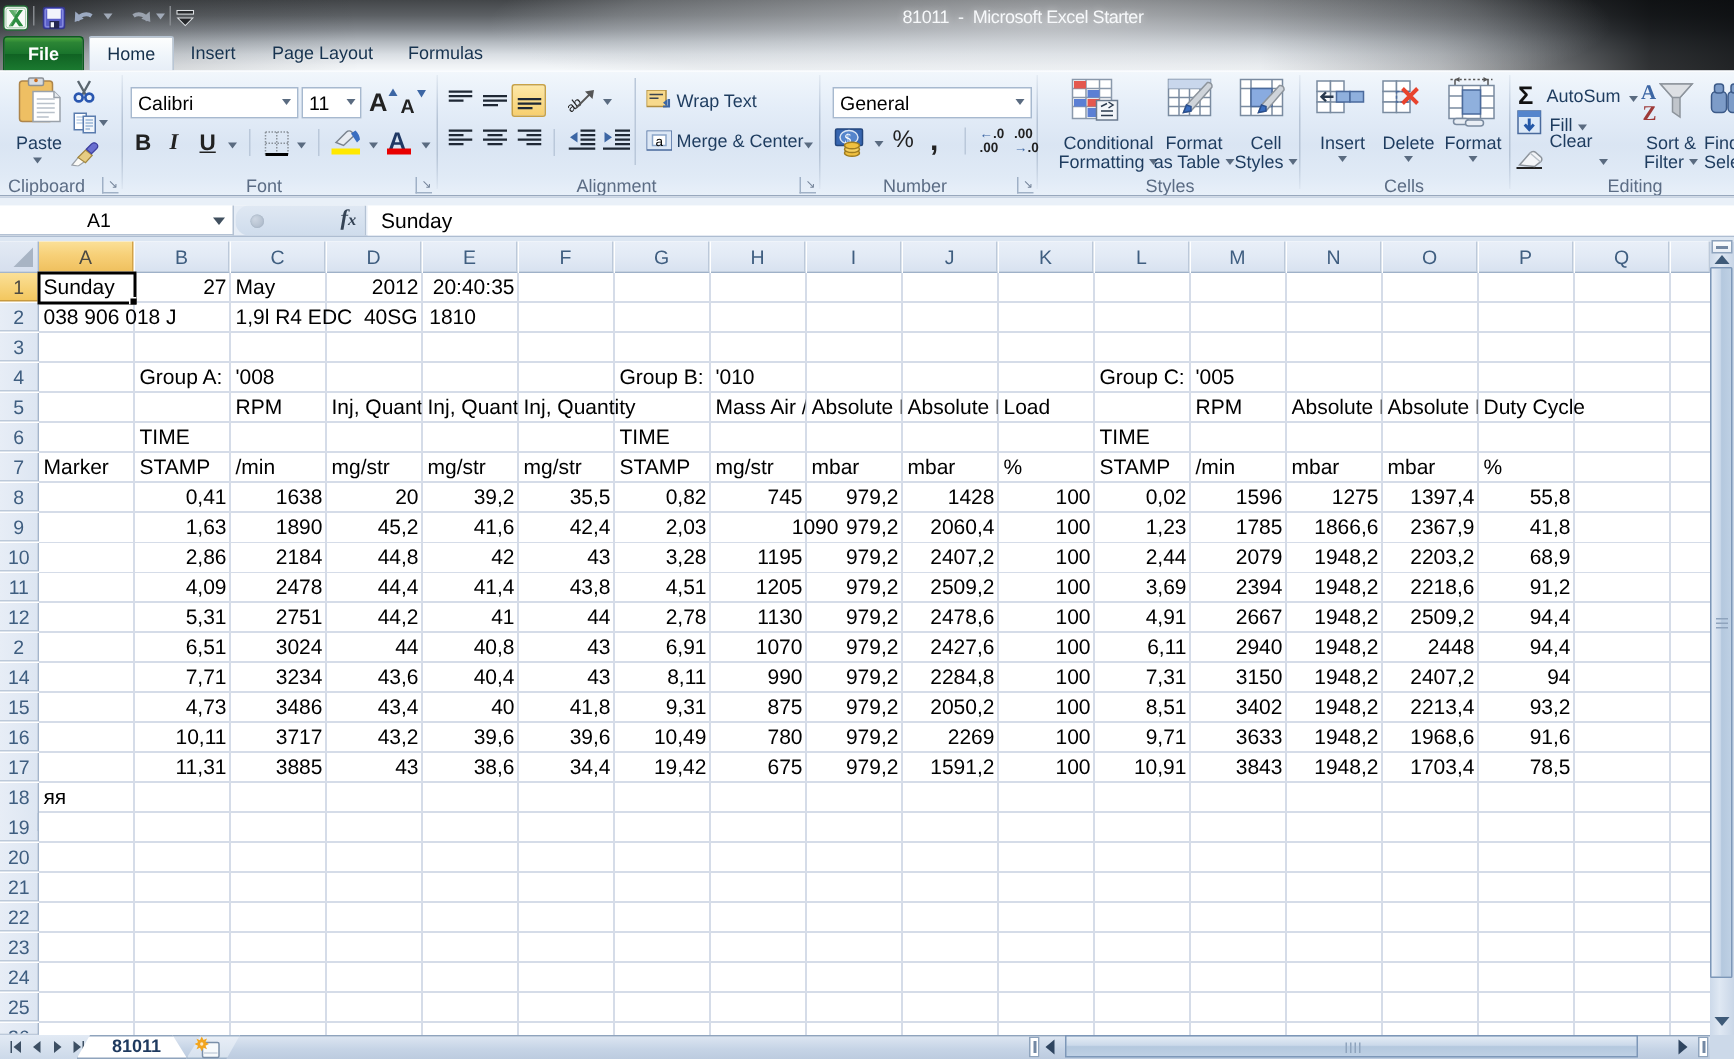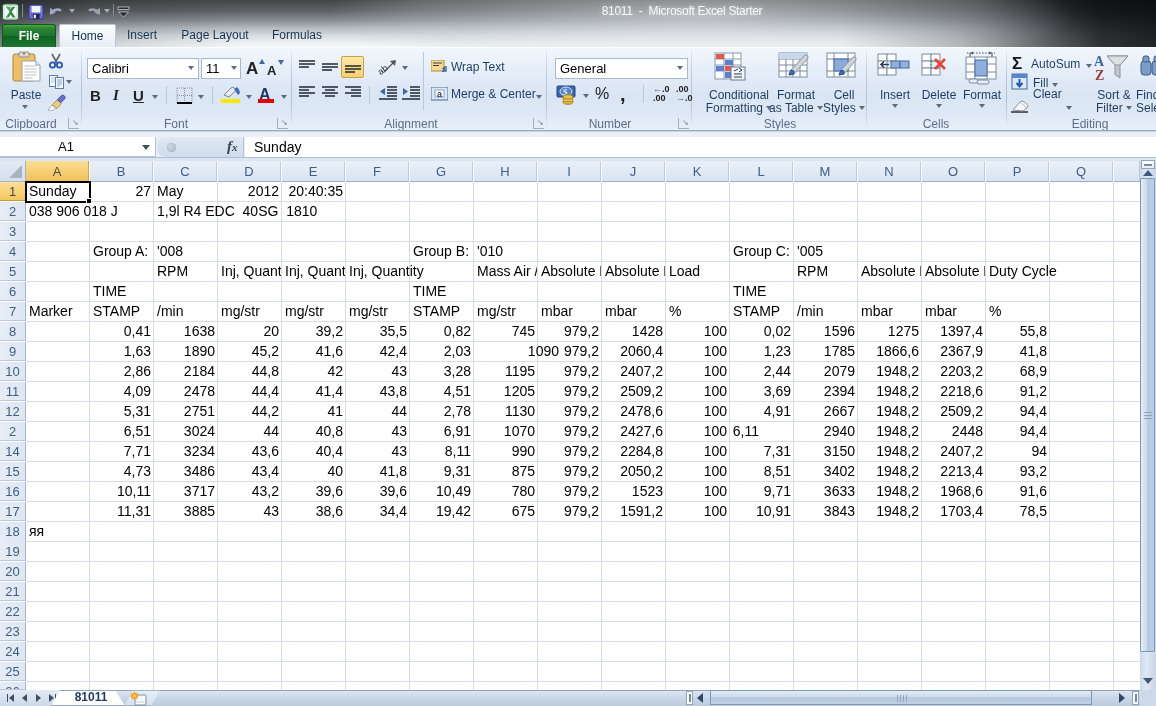--- a/index.html
+++ b/index.html
@@ -606,21 +606,21 @@
 <div class="cr" style="left:90px;top:422px">6,51</div>
 <div class="cr" style="left:154px;top:422px">3024</div>
 <div class="cr" style="left:218px;top:422px">44</div>
 <div class="cr" style="left:282px;top:422px">40,8</div>
 <div class="cr" style="left:346px;top:422px">43</div>
 <div class="cr" style="left:410px;top:422px">6,91</div>
 <div class="cr" style="left:474px;top:422px">1070</div>
 <div class="cr" style="left:538px;top:422px">979,2</div>
 <div class="cr" style="left:602px;top:422px">2427,6</div>
 <div class="cr" style="left:666px;top:422px">100</div>
-<div class="cr" style="left:698px;top:422px">6,11</div>
+<div class="cr" style="left:730px;top:422px">6,11</div>
 <div class="cr" style="left:794px;top:422px">2940</div>
 <div class="cr" style="left:858px;top:422px">1948,2</div>
 <div class="cr" style="left:922px;top:422px">2448</div>
 <div class="cr" style="left:986px;top:422px">94,4</div>
 <div class="cr" style="left:90px;top:442px">7,71</div>
 <div class="cr" style="left:154px;top:442px">3234</div>
 <div class="cr" style="left:218px;top:442px">43,6</div>
 <div class="cr" style="left:282px;top:442px">40,4</div>
 <div class="cr" style="left:346px;top:442px">43</div>
 <div class="cr" style="left:410px;top:442px">8,11</div>
@@ -649,21 +649,21 @@
 <div class="cr" style="left:922px;top:462px">2213,4</div>
 <div class="cr" style="left:986px;top:462px">93,2</div>
 <div class="cr" style="left:90px;top:482px">10,11</div>
 <div class="cr" style="left:154px;top:482px">3717</div>
 <div class="cr" style="left:218px;top:482px">43,2</div>
 <div class="cr" style="left:282px;top:482px">39,6</div>
 <div class="cr" style="left:346px;top:482px">39,6</div>
 <div class="cr" style="left:410px;top:482px">10,49</div>
 <div class="cr" style="left:474px;top:482px">780</div>
 <div class="cr" style="left:538px;top:482px">979,2</div>
-<div class="cr" style="left:602px;top:482px">1523</div>
+<div class="cr" style="left:602px;top:482px">2269</div>
 <div class="cr" style="left:666px;top:482px">100</div>
 <div class="cr" style="left:730px;top:482px">9,71</div>
 <div class="cr" style="left:794px;top:482px">3633</div>
 <div class="cr" style="left:858px;top:482px">1948,2</div>
 <div class="cr" style="left:922px;top:482px">1968,6</div>
 <div class="cr" style="left:986px;top:482px">91,6</div>
 <div class="cr" style="left:90px;top:502px">11,31</div>
 <div class="cr" style="left:154px;top:502px">3885</div>
 <div class="cr" style="left:218px;top:502px">43</div>
 <div class="cr" style="left:282px;top:502px">38,6</div>

